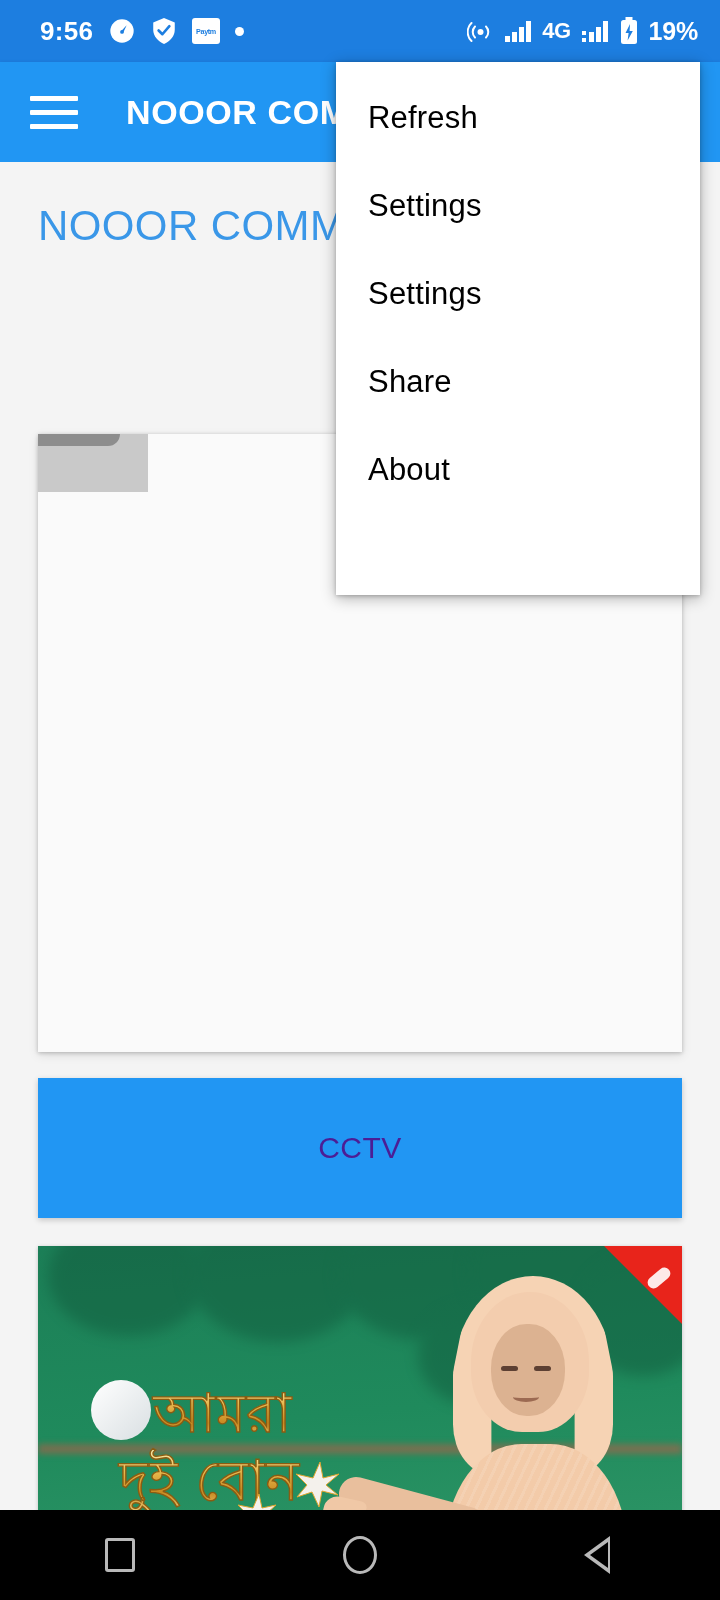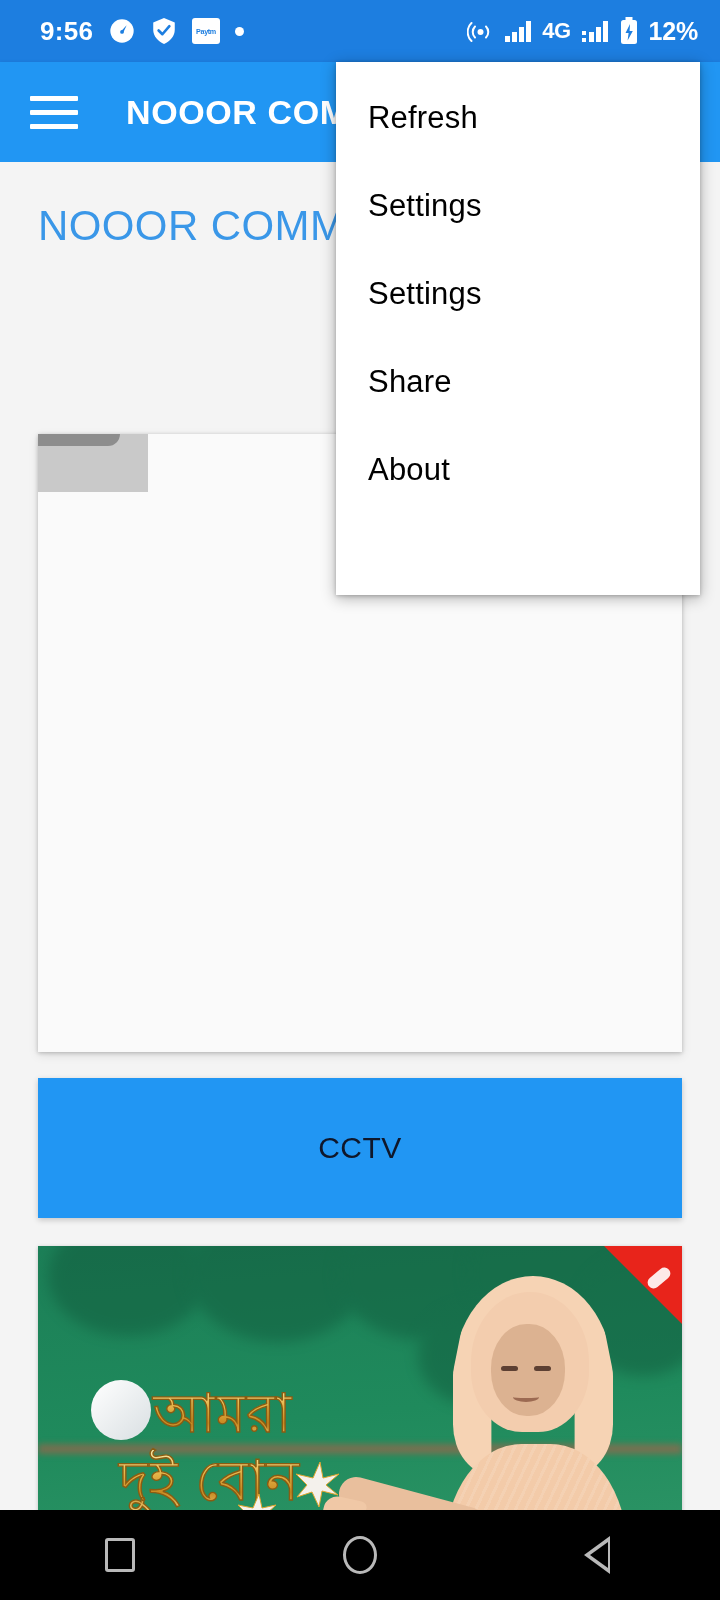--- a/index.html
+++ b/index.html
@@ -76,21 +76,21 @@
     background:#c9c9c9;
   }
   .img-placeholder::before{
     content:""; position:absolute; left:0; top:0; width:82px; height:12px;
     background:#8d8d8d; border-bottom-right-radius:16px;
   }
 
   
   .cctv-btn{
     position:absolute; left:38px; top:916px; width:644px; height:140px;
-    background:#2196f3; color:#0f172a;
+    background:#2196f3; color:#4c1d95;
     display:flex; align-items:center; justify-content:center;
     font-size:30px; letter-spacing:.5px;
     box-shadow:0 2px 6px rgba(0,0,0,.20);
     cursor:pointer; border:none;
     font-family:"Liberation Sans", sans-serif;
   }
 
   
   .thumb-card{
     position:absolute; left:38px; top:1084px; width:644px; height:430px;
@@ -272,21 +272,21 @@
       </span>
 
       <span class="ic">
         <svg width="20" height="28" viewBox="0 0 18 28">
           <rect x="5.5" y="0" width="7" height="3" fill="#fff"></rect>
           <rect x="1" y="3" width="16" height="24" rx="2.5" fill="#fff"></rect>
           <path d="M10 7 L5.5 16 H8.6 L7.6 23.5 L12.8 14 H9.6 Z" fill="#1d7ee0"></path>
         </svg>
       </span>
 
-      <span class="sb-batt-text">12%</span>
+      <span class="sb-batt-text">19%</span>
     </div>
   </div>
 
   <div class="app-bar">
     <div class="hamburger">
       <i></i>
         <i></i>
         <i></i>
     </div>
     <div class="app-title">NOOOR COMMUNICATION</div>

